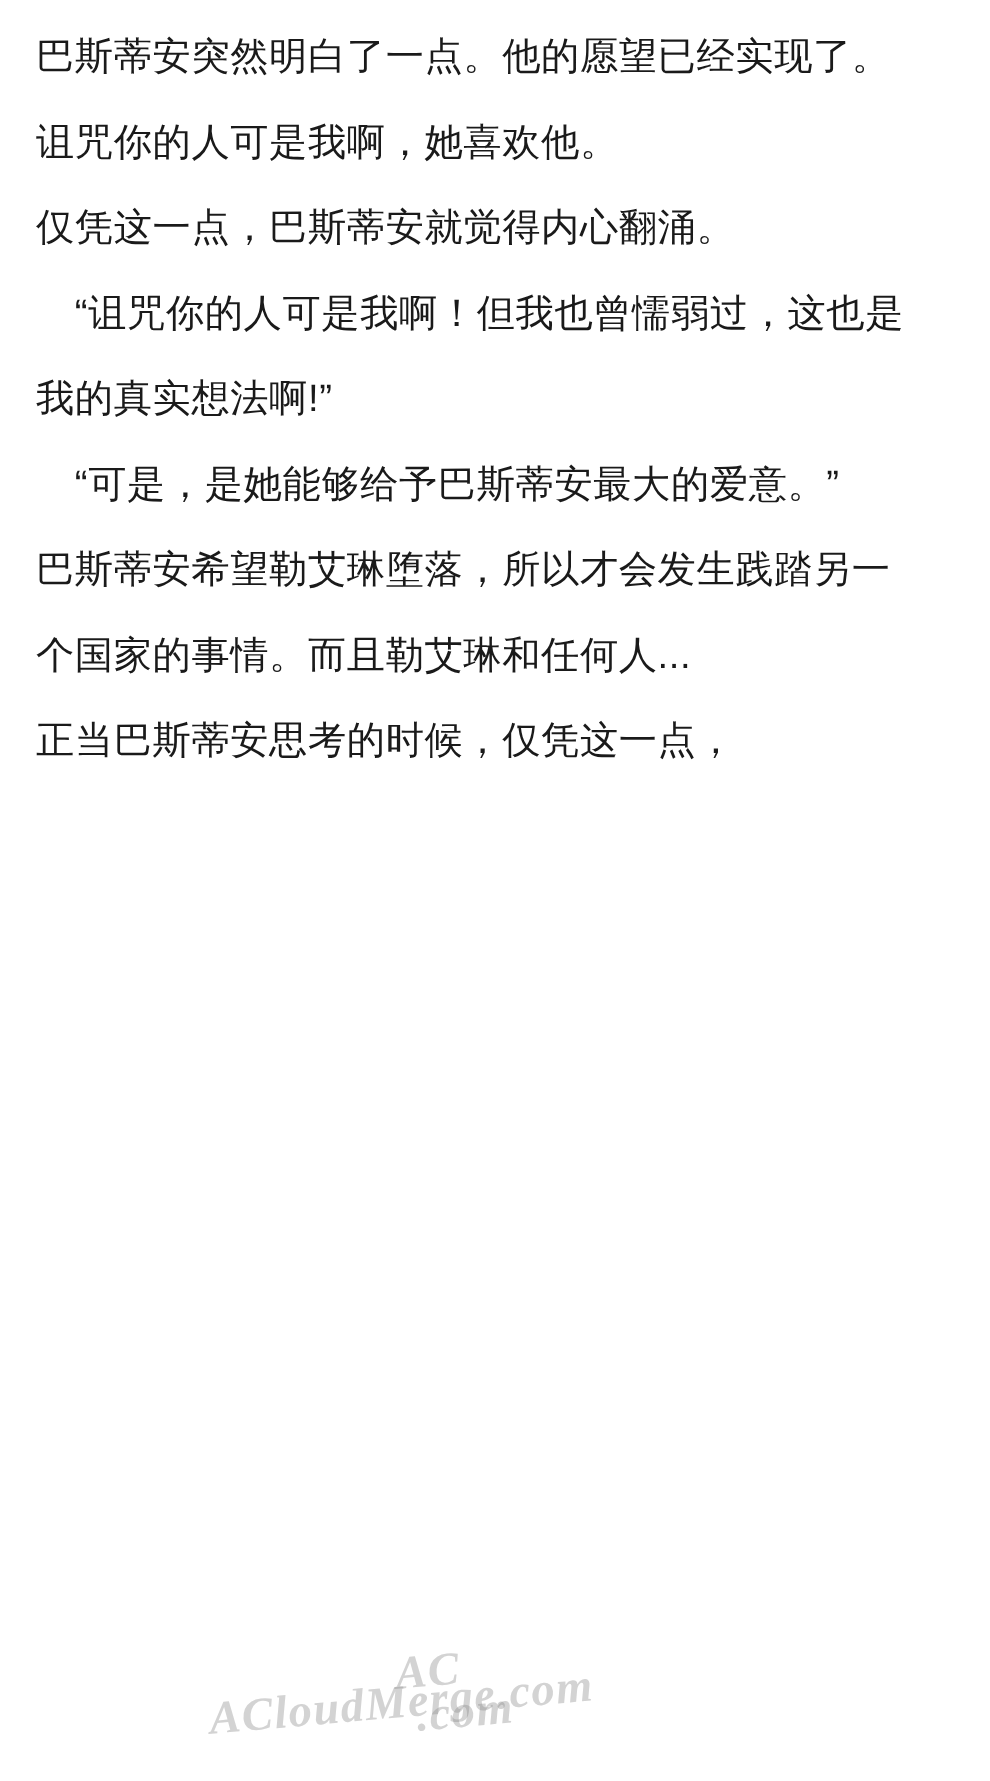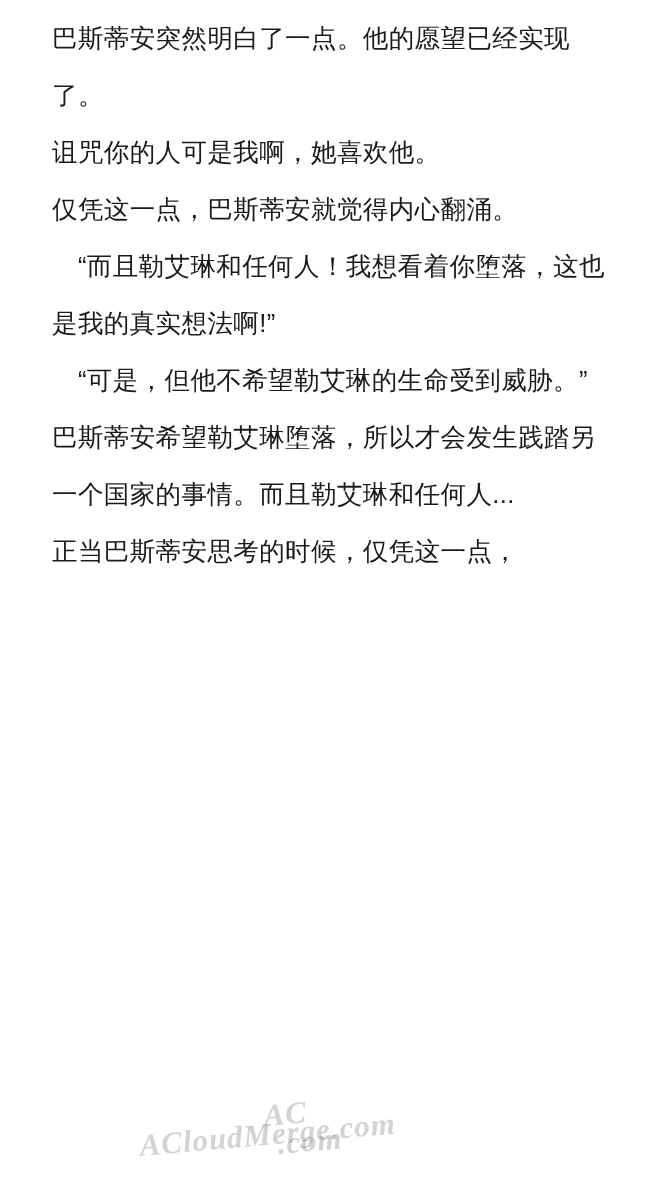--- a/index.html
+++ b/index.html
@@ -12,21 +12,21 @@
     height: 1187px;
     position: relative;
     overflow: hidden;
     font-family: "Liberation Sans", sans-serif;
   }
   .page {
     position: relative;
     width: 660px;
     height: 1187px;
     box-sizing: border-box;
-    padding: 10px 52px 0 52px;
+    padding: 10px 52px 0 24px;
     background: #ffffff;
   }
   .para {
     margin: 0;
     color: #1a1a1a;
     font-size: 25.5px;
     line-height: 57px;
     letter-spacing: 0.4px;
     font-family: "Liberation Sans", sans-serif;
     white-space: pre-wrap;
@@ -73,22 +73,22 @@
     transform-origin: left top;
   }
 </style>
 </head>
 <body>
 
 <div class="page">
   <p class="para">巴斯蒂安突然明白了一点。他的愿望已经实现了。</p>
   <p class="para">诅咒你的人可是我啊，她喜欢他。</p>
   <p class="para">仅凭这一点，巴斯蒂安就觉得内心翻涌。</p>
-  <p class="para">　“而且勒艾琳和任何人！我想看着你堕落，这也是我的真实想法啊!”</p>
-  <p class="para">　“可是，但他不希望勒艾琳的生命受到威胁。”</p>
+  <p class="para">　“诅咒你的人可是我啊！但我也曾懦弱过，这也是我的真实想法啊!”</p>
+  <p class="para">　“可是，是她能够给予巴斯蒂安最大的爱意。”</p>
   <p class="para">巴斯蒂安希望勒艾琳堕落，所以才会发生践踏另一个国家的事情。而且勒艾琳和任何人...</p>
   <p class="para">正当巴斯蒂安思考的时候，仅凭这一点，</p>
 </div>
 
 <div class="watermark">
   <div class="wm-text wm-1">AC</div>
   <div class="wm-text wm-2">.com</div>
   <div class="wm-text wm-3">ACloudMerge.com</div>
 </div>
 

